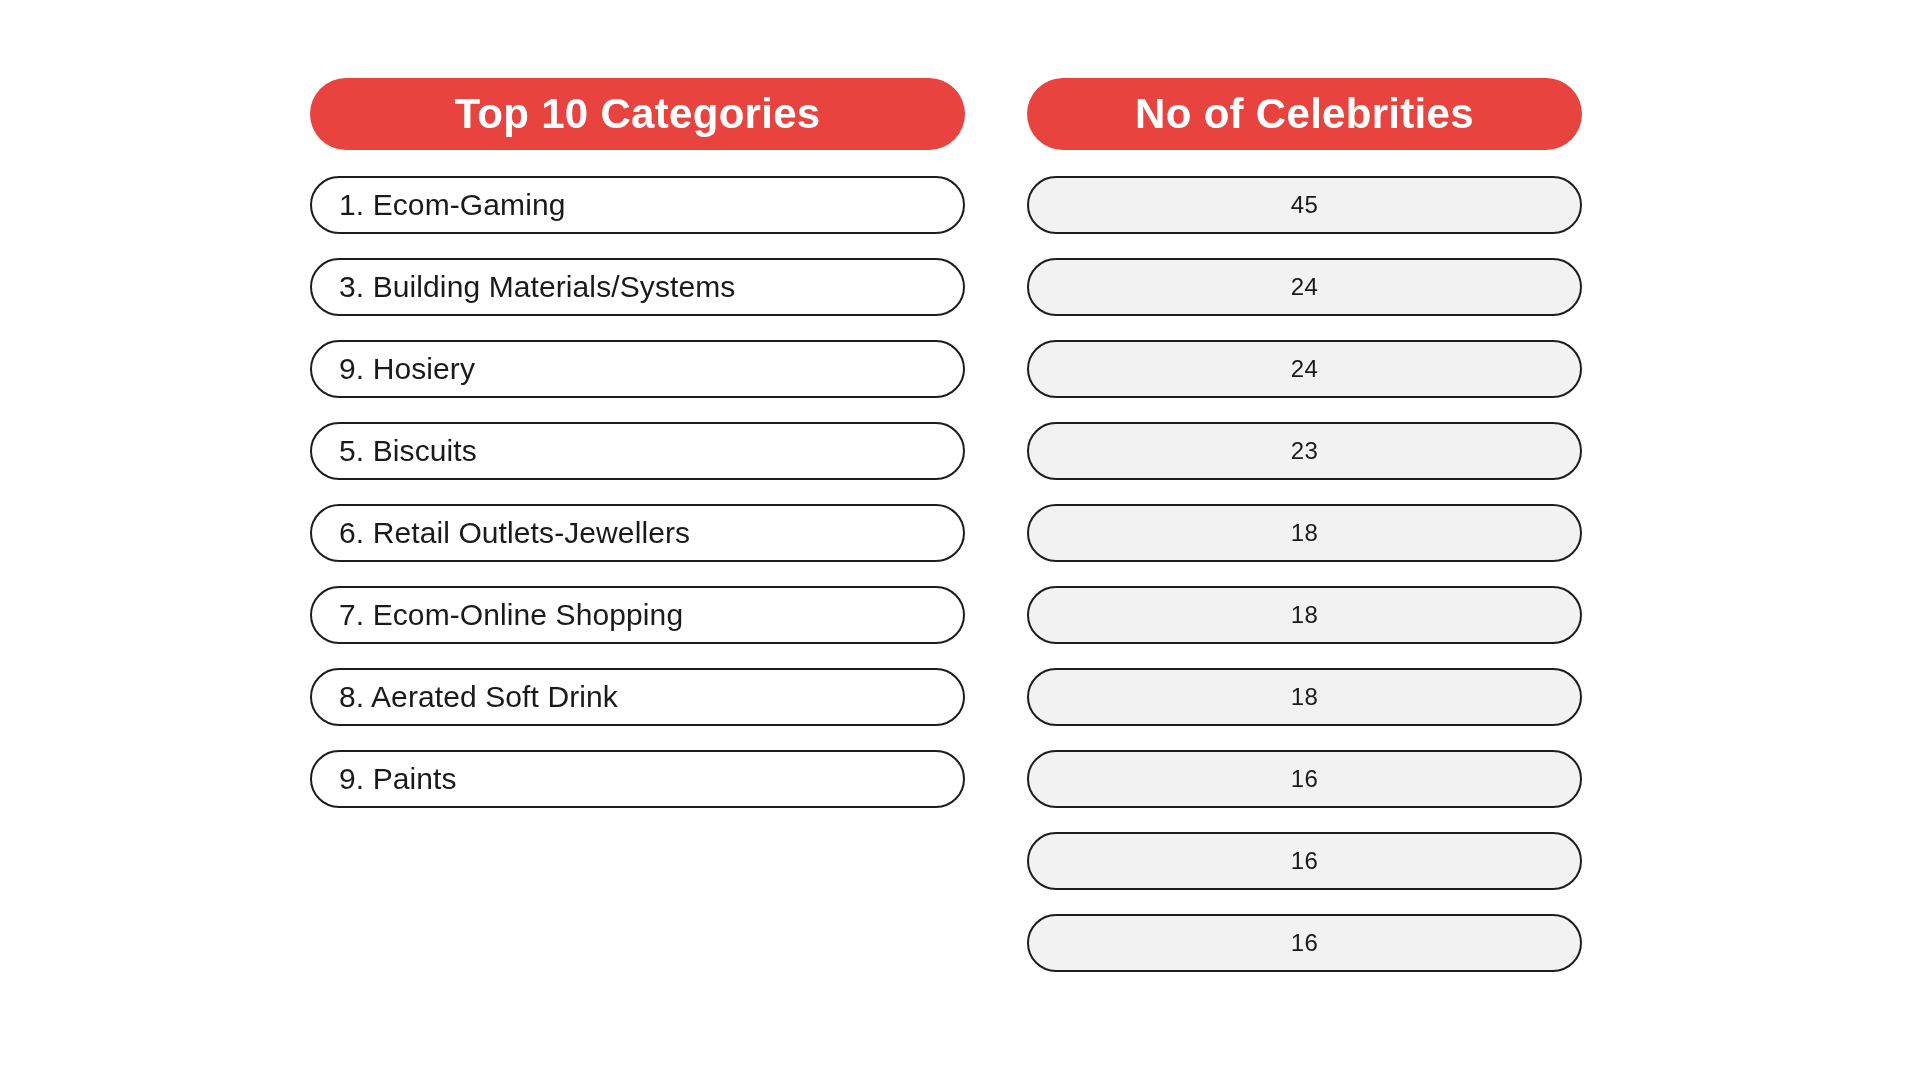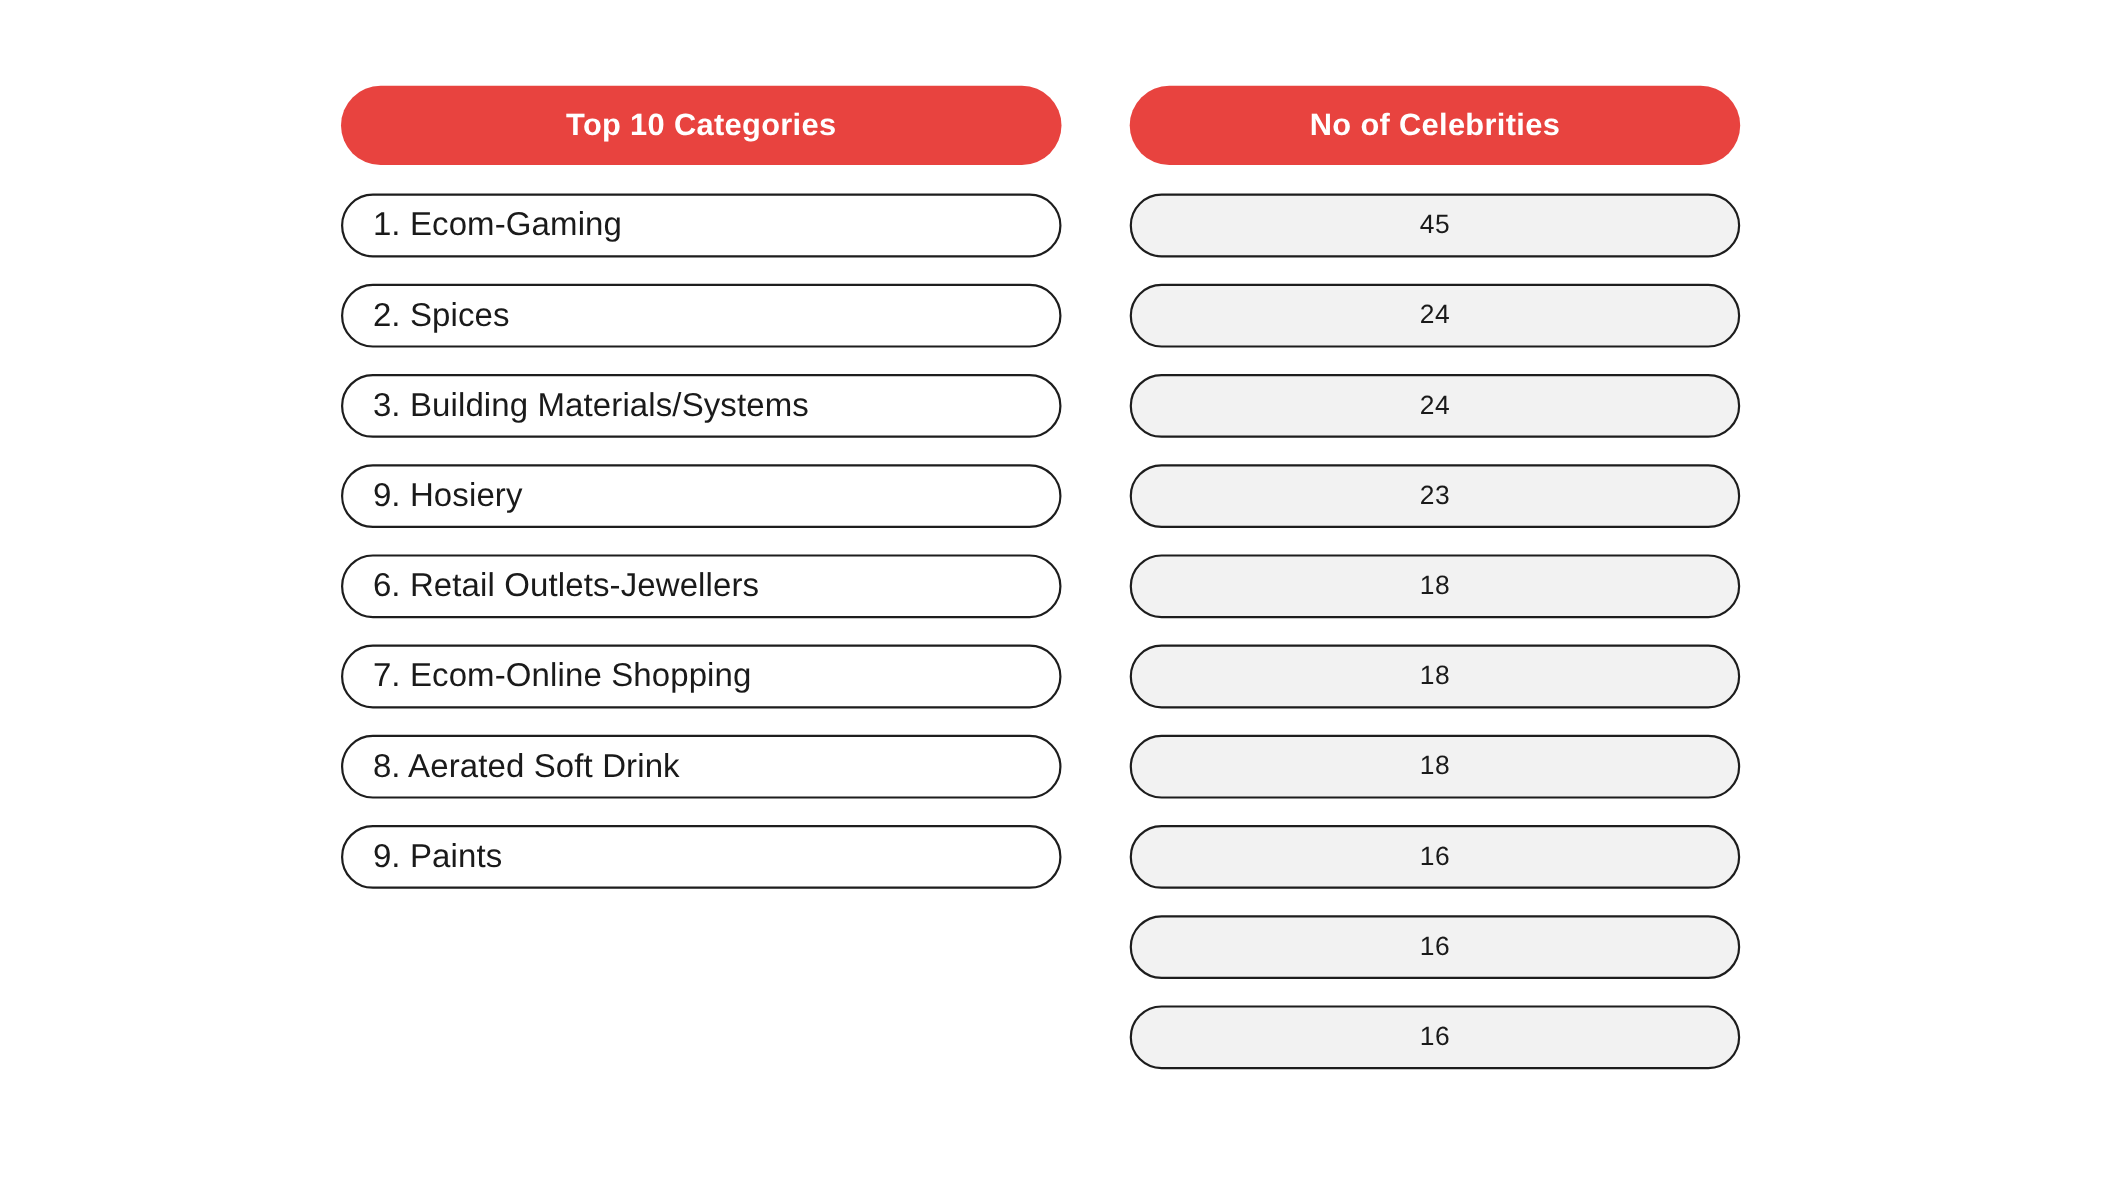--- a/index.html
+++ b/index.html
@@ -29,21 +29,21 @@
   }
 
   .col-categories { width: 655px; }
   .col-counts { width: 555px; }
 
   .header-pill {
     height: 72px;
     border-radius: 36px;
     background: #e8433f;
     color: #ffffff;
-    font-size: 28px;
+    font-size: 42px;
     font-weight: bold;
     letter-spacing: 0.3px;
     display: flex;
     align-items: center;
     justify-content: center;
     margin-bottom: 26px;
     box-sizing: border-box;
   }
 
   .cell {
@@ -76,23 +76,23 @@
 </style>
 </head>
 <body>
 
 <div id="table-wrap">
 
   <div class="column col-categories">
     <div class="header-pill">Top 10 Categories</div>
 
     <div class="cell cell-label">1. Ecom-Gaming</div>
-    <div class="cell cell-label">2. Spices</div>
     <div class="cell cell-label">3. Building Materials/Systems</div>
     <div class="cell cell-label">9. Hosiery</div>
+    <div class="cell cell-label">5. Biscuits</div>
     <div class="cell cell-label">6. Retail Outlets-Jewellers</div>
     <div class="cell cell-label">7. Ecom-Online Shopping</div>
     <div class="cell cell-label">8. Aerated Soft Drink</div>
     <div class="cell cell-label">9. Paints</div>
   </div>
 
   <div class="column col-counts">
     <div class="header-pill">No of Celebrities</div>
 
     <div class="cell cell-value">

